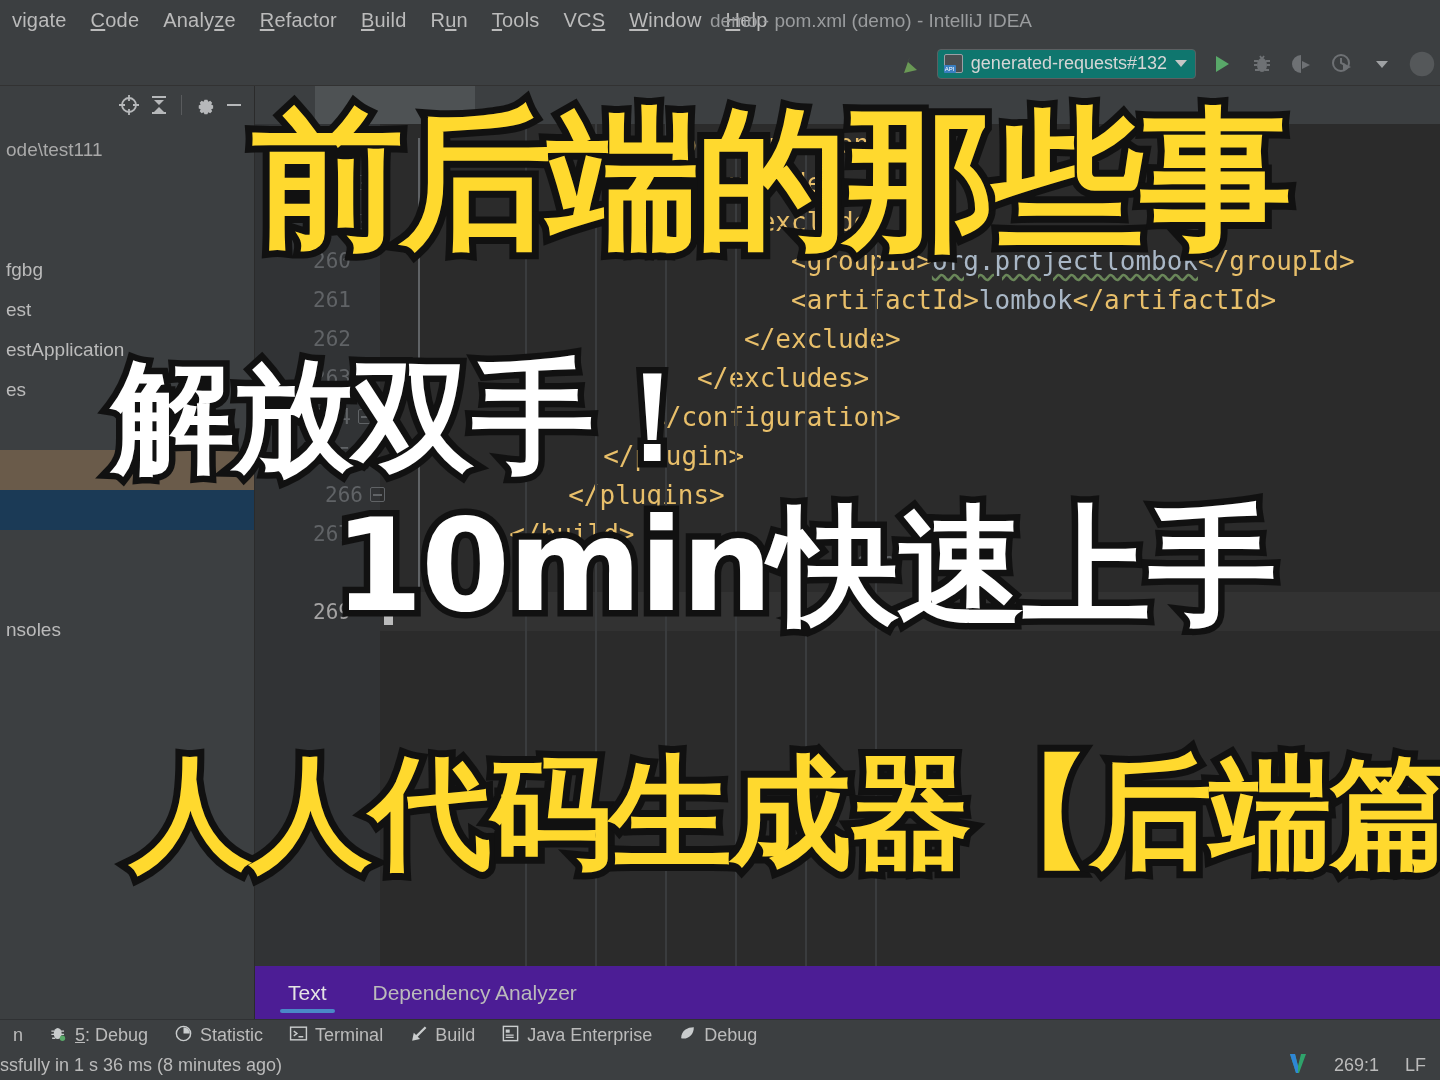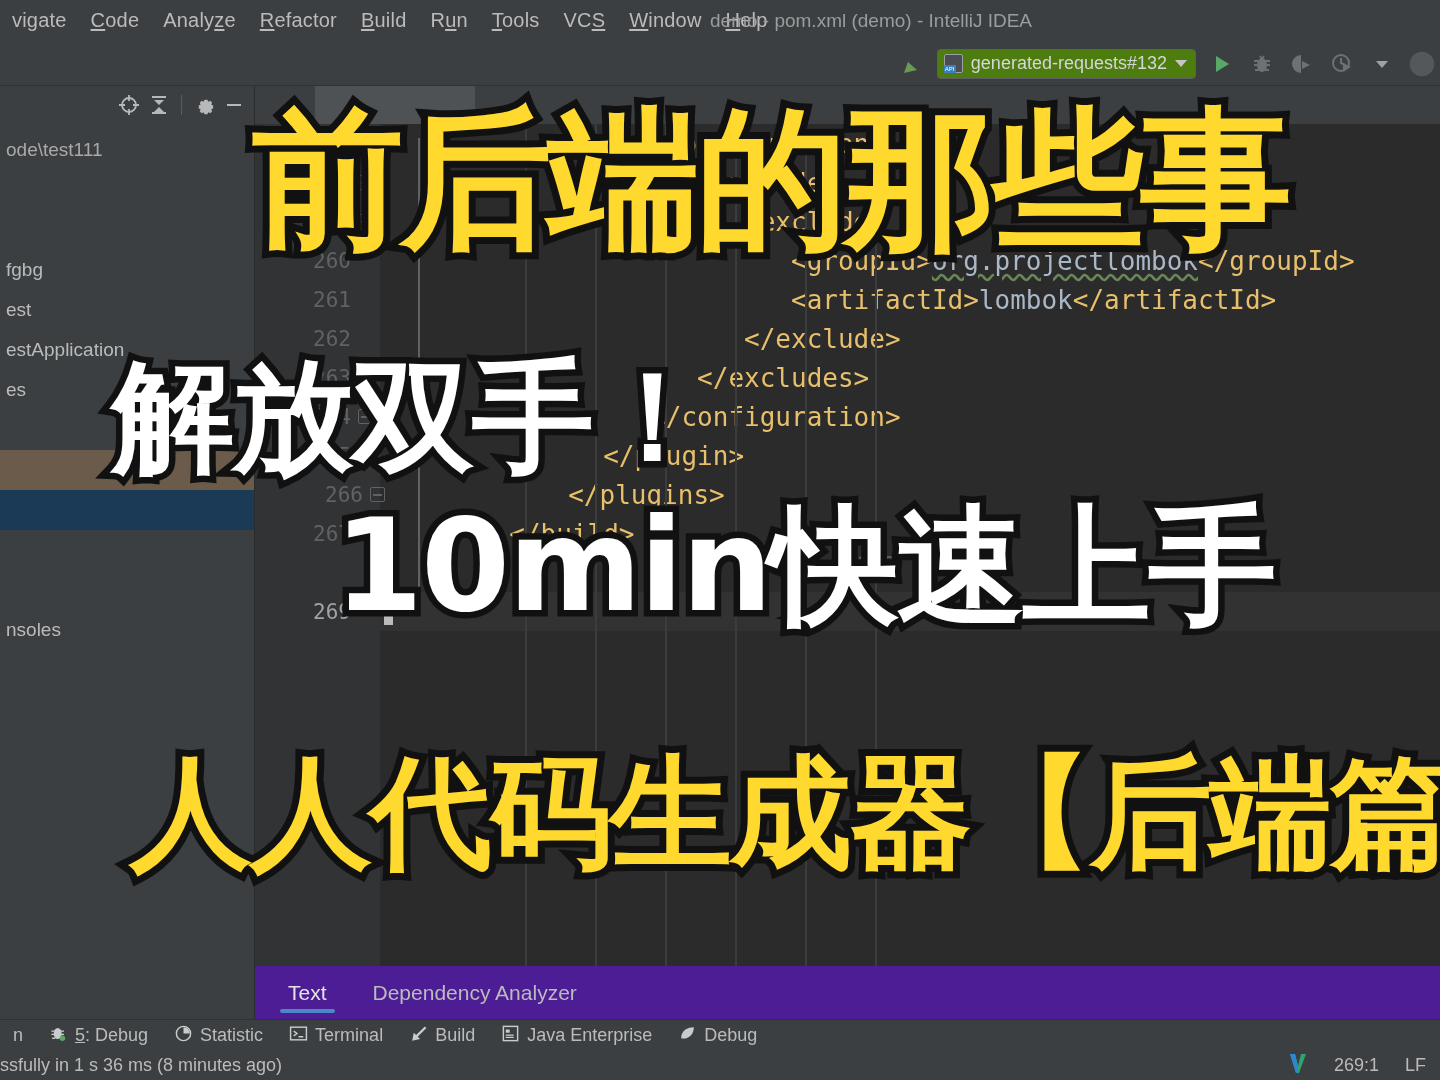--- a/index.html
+++ b/index.html
@@ -16,21 +16,21 @@
   .menubar .mi u { text-decoration:underline; text-underline-offset:2px; }
   .wintitle { position:absolute; left:710px; top:0; height:41px; display:flex;
               align-items:center; color:#9a9c9e; font-size:19px; white-space:nowrap; }
 
   
   .toolbar { position:absolute; left:0; top:41px; width:1440px; height:45px;
              background:#3c3f41; border-bottom:1px solid #323232; }
   .tb-right { position:absolute; right:4px; top:0; height:45px; display:flex;
               align-items:center; gap:12px; }
   .runcfg { display:flex; align-items:center; gap:8px; height:30px; padding:0 8px 0 6px;
-            border:1px solid #5c5f61; border-radius:4px; background:#4d7c0f; }
+            border:1px solid #5c5f61; border-radius:4px; background:#0f766e; }
   .runcfg .lbl { color:#d6d6d6; font-size:18px; white-space:nowrap; }
   .api-ic { width:19px; height:19px; border:1.5px solid #9aa0a6; border-radius:2px;
             position:relative; background:#4a4e50; }
   .api-ic:after{ content:"API"; position:absolute; left:-1px; bottom:-1px; font-size:6px;
             color:#fff; background:#3a7fc1; padding:1px 1px; line-height:6px; border-radius:1px;}
   .caret-d { width:0;height:0;border-left:6px solid transparent;border-right:6px solid transparent;
              border-top:7px solid #c6c6c6; }
   .ic { width:28px; height:28px; display:flex; align-items:center; justify-content:center; }
 
   

